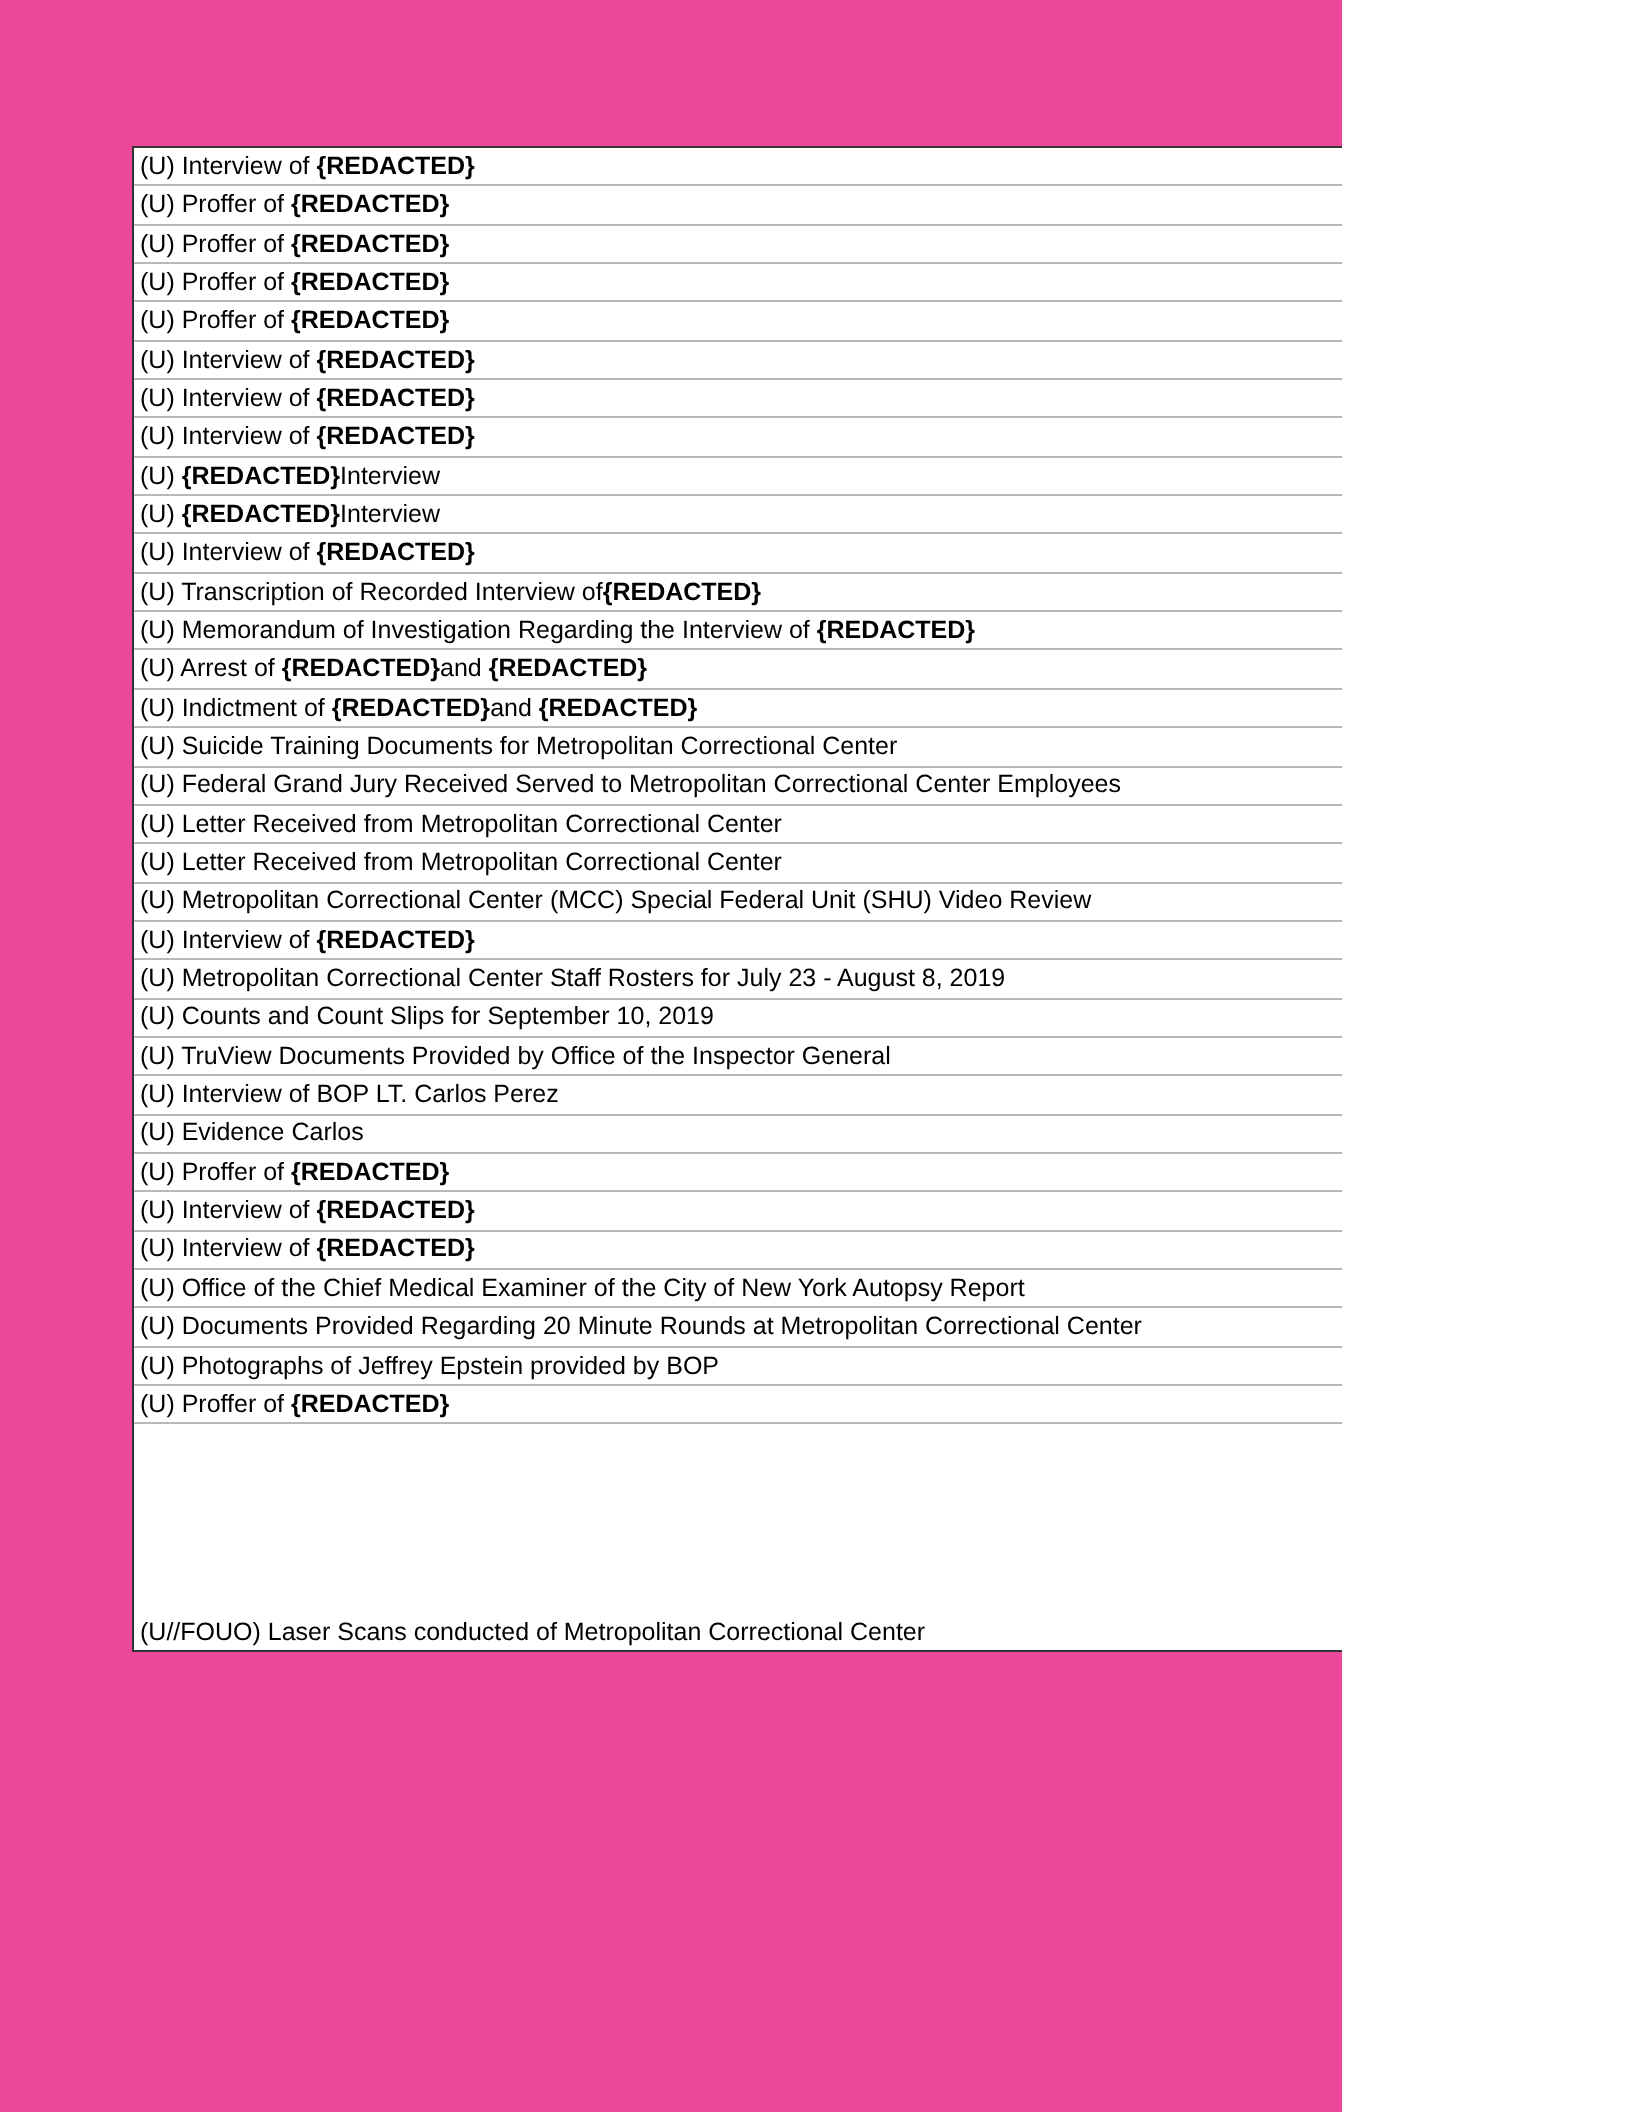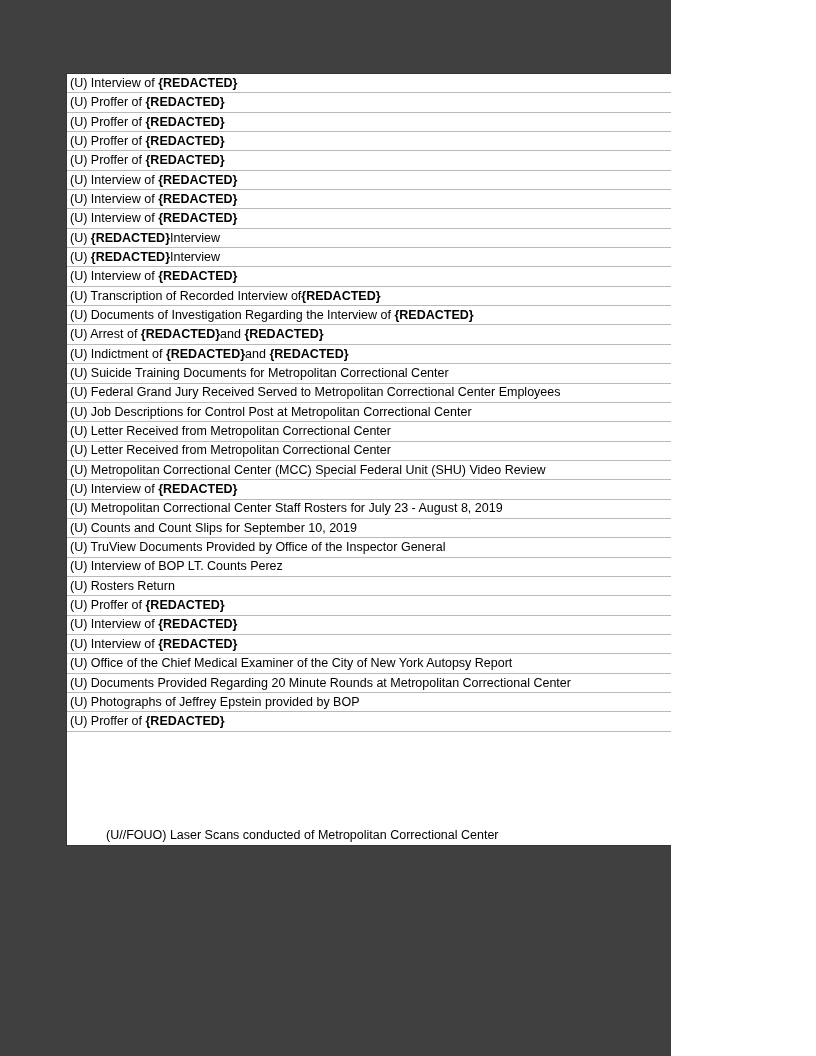--- a/index.html
+++ b/index.html
@@ -4,21 +4,21 @@
 <style>
   html, body {
     margin: 0;
     padding: 0;
     background: #ffffff;
   }
   .page {
     position: relative;
     width: 671px;
     height: 1056px;
-    background: #404040;
+    background: #ec4899;
     font-family: "Liberation Sans", "DejaVu Sans", sans-serif;
     color: #000000;
     overflow: hidden;
   }
   .doc-table {
     position: absolute;
     left: 66px;
     top: 73px;
     width: 652px;
     border: 1.5px solid var(--outer-border, #343434);
@@ -31,21 +31,20 @@
     display: flex;
     align-items: flex-end;
     padding: 0 2px 2px 3px;
     font-size: 12.5px;
     line-height: 14.5px;
     white-space: pre;
     overflow: hidden;
   }
   .row:last-child {
     border-bottom: none;
-    margin-left: 36px;
   }
   .row.tall {
     height: 113px;
     align-items: flex-end;
   }
   .seg { font-weight: 400; }
   .seg.bold { font-weight: 700; }
 </style>
 </head>
 <body>
@@ -57,35 +56,34 @@
       <div class="row"><span class="seg">(U) Proffer of </span><span class="seg bold">{REDACTED}</span></div>
       <div class="row"><span class="seg">(U) Proffer of </span><span class="seg bold">{REDACTED}</span></div>
       <div class="row"><span class="seg">(U) Proffer of </span><span class="seg bold">{REDACTED}</span></div>
       <div class="row"><span class="seg">(U) Interview of </span><span class="seg bold">{REDACTED}</span></div>
       <div class="row"><span class="seg">(U) Interview of </span><span class="seg bold">{REDACTED}</span></div>
       <div class="row"><span class="seg">(U) Interview of </span><span class="seg bold">{REDACTED}</span></div>
       <div class="row"><span class="seg">(U) </span><span class="seg bold">{REDACTED}</span><span class="seg">Interview</span></div>
       <div class="row"><span class="seg">(U) </span><span class="seg bold">{REDACTED}</span><span class="seg">Interview</span></div>
       <div class="row"><span class="seg">(U) Interview of </span><span class="seg bold">{REDACTED}</span></div>
       <div class="row"><span class="seg">(U) Transcription of Recorded Interview of</span><span class="seg bold">{REDACTED}</span></div>
-      <div class="row"><span class="seg">(U) Documents of Investigation Regarding the Interview of </span><span class="seg bold">{REDACTED}</span></div>
+      <div class="row"><span class="seg">(U) Memorandum of Investigation Regarding the Interview of </span><span class="seg bold">{REDACTED}</span></div>
       <div class="row"><span class="seg">(U) Arrest of </span><span class="seg bold">{REDACTED}</span><span class="seg">and </span><span class="seg bold">{REDACTED}</span></div>
       <div class="row"><span class="seg">(U) Indictment of </span><span class="seg bold">{REDACTED}</span><span class="seg">and </span><span class="seg bold">{REDACTED}</span></div>
       <div class="row"><span class="seg">(U) Suicide Training Documents for Metropolitan Correctional Center</span></div>
       <div class="row"><span class="seg">(U) Federal Grand Jury Received Served to Metropolitan Correctional Center Employees</span></div>
-      <div class="row"><span class="seg">(U) Job Descriptions for Control Post at Metropolitan Correctional Center</span></div>
       <div class="row"><span class="seg">(U) Letter Received from Metropolitan Correctional Center</span></div>
       <div class="row"><span class="seg">(U) Letter Received from Metropolitan Correctional Center</span></div>
       <div class="row"><span class="seg">(U) Metropolitan Correctional Center (MCC) Special Federal Unit (SHU) Video Review</span></div>
       <div class="row"><span class="seg">(U) Interview of </span><span class="seg bold">{REDACTED}</span></div>
       <div class="row"><span class="seg">(U) Metropolitan Correctional Center Staff Rosters for July 23 - August 8, 2019</span></div>
       <div class="row"><span class="seg">(U) Counts and Count Slips for September 10, 2019</span></div>
       <div class="row"><span class="seg">(U) TruView Documents Provided by Office of the Inspector General</span></div>
-      <div class="row"><span class="seg">(U) Interview of BOP LT. Counts Perez</span></div>
-      <div class="row"><span class="seg">(U) Rosters Return</span></div>
+      <div class="row"><span class="seg">(U) Interview of BOP LT. Carlos Perez</span></div>
+      <div class="row"><span class="seg">(U) Evidence Carlos</span></div>
       <div class="row"><span class="seg">(U) Proffer of </span><span class="seg bold">{REDACTED}</span></div>
       <div class="row"><span class="seg">(U) Interview of </span><span class="seg bold">{REDACTED}</span></div>
       <div class="row"><span class="seg">(U) Interview of </span><span class="seg bold">{REDACTED}</span></div>
       <div class="row"><span class="seg">(U) Office of the Chief Medical Examiner of the City of New York Autopsy Report</span></div>
       <div class="row"><span class="seg">(U) Documents Provided Regarding 20 Minute Rounds at Metropolitan Correctional Center</span></div>
       <div class="row"><span class="seg">(U) Photographs of Jeffrey Epstein provided by BOP</span></div>
       <div class="row"><span class="seg">(U) Proffer of </span><span class="seg bold">{REDACTED}</span></div>
       <div class="row tall"><span class="seg">(U//FOUO) Laser Scans conducted of Metropolitan Correctional Center</span></div>
     </div>
 </div>

